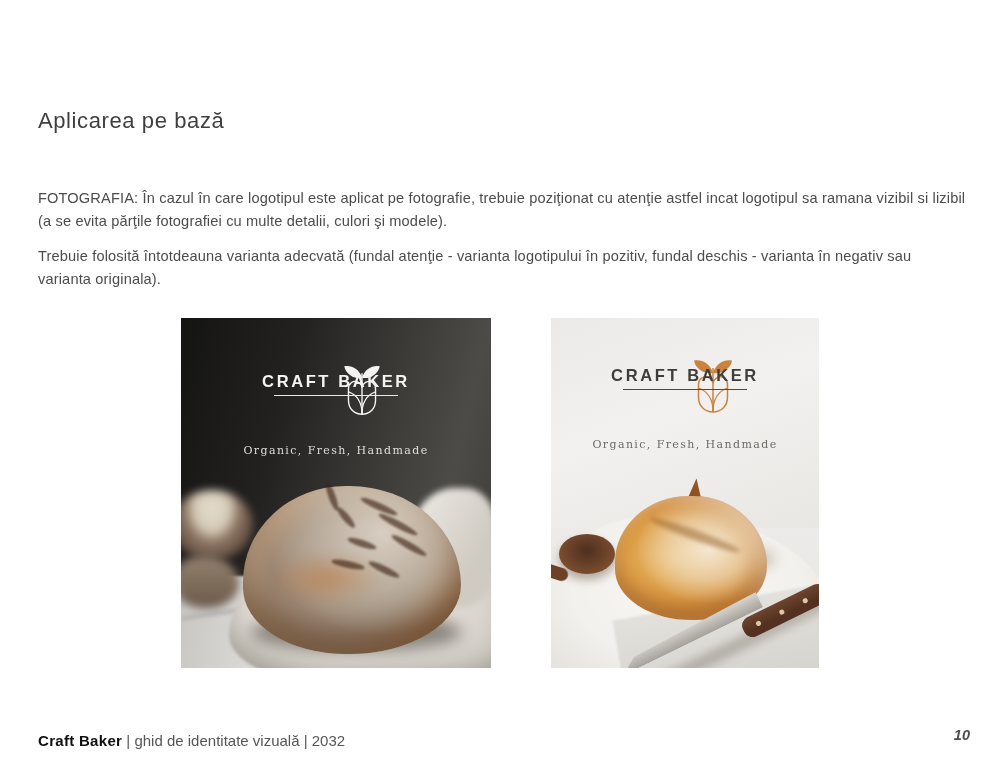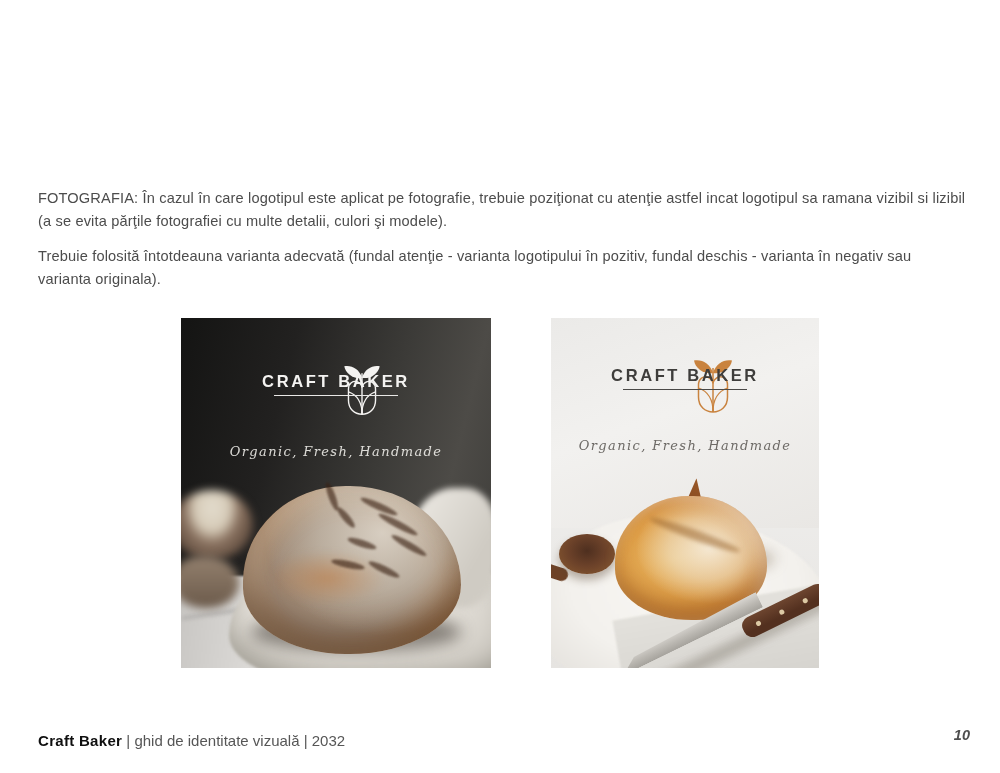--- a/index.html
+++ b/index.html
@@ -112,40 +112,41 @@
 
   
   .logo { left: 0; right: 0; text-align: center; }
   .photo-dark  .logo { top: 30px; }
   .photo-light .logo { top: 24px; }
   .logo-icon { position: relative; display: inline-block; }
   .logo-name { position: relative; display: block; margin-top: 6px;
     font-size: 16.5px; font-weight: 600; letter-spacing: 2.6px; }
   .logo-rule { position: relative; display: block; width: 124px; height: 1.2px; margin: 4px auto 3px auto; }
   .logo-tagline { position: relative; display: block;
-    font-family: "DejaVu Serif", serif; font-style: italic;
-    font-size: 13px; letter-spacing: 1.4px; margin-top: 48px; }
+    font-family: "DejaVu Serif", serif; 
+    font-size: 11px; letter-spacing: 1.4px; margin-top: 48px; }
   .photo-dark .logo-name { color: #f4f3f1; }
   .photo-dark .logo-rule { background: #e9e8e6; }
   .photo-dark .logo-tagline { color: rgba(244,242,238,.88); }
   .photo-light .logo-name { color: #3e3d3b; }
   .photo-light .logo-rule { background: #4a4947; }
   .photo-light .logo-tagline { color: #6d6a66; }
 
   
   .footer { position: absolute; left: 38px; top: 732px; font-size: 15px; color: #565656; }
   .footer .brand { font-weight: 800; color: #0f0f0f; letter-spacing: 0.3px; }
   .page-number { position: absolute; right: 30px; top: 727px;
     font-size: 14.5px; font-style: italic; font-weight: 700; color: #4e4e4e; }
 </style>
 </head>
 <body>
 
 <div class="page">
 
+  <h1 class="title">Aplicarea pe bază</h1>
 
   <p class="para para-1">FOTOGRAFIA: În cazul în care logotipul este aplicat pe fotografie, trebuie poziţionat cu atenţie astfel incat logotipul sa ramana vizibil si lizibil (a se evita părţile fotografiei cu multe detalii, culori şi modele).</p>
   <p class="para para-2">Trebuie folosită întotdeauna varianta adecvată (fundal atenţie - varianta logotipului în pozitiv, fundal deschis - varianta în negativ sau varianta originala).</p>
 
   <figure class="photo photo-dark">
     <div class="d-marble"></div>
     <div class="d-vein1"></div>
     <div class="d-vein2"></div>
     <div class="d-bowl"></div>
     <div class="d-side-bread"></div>

